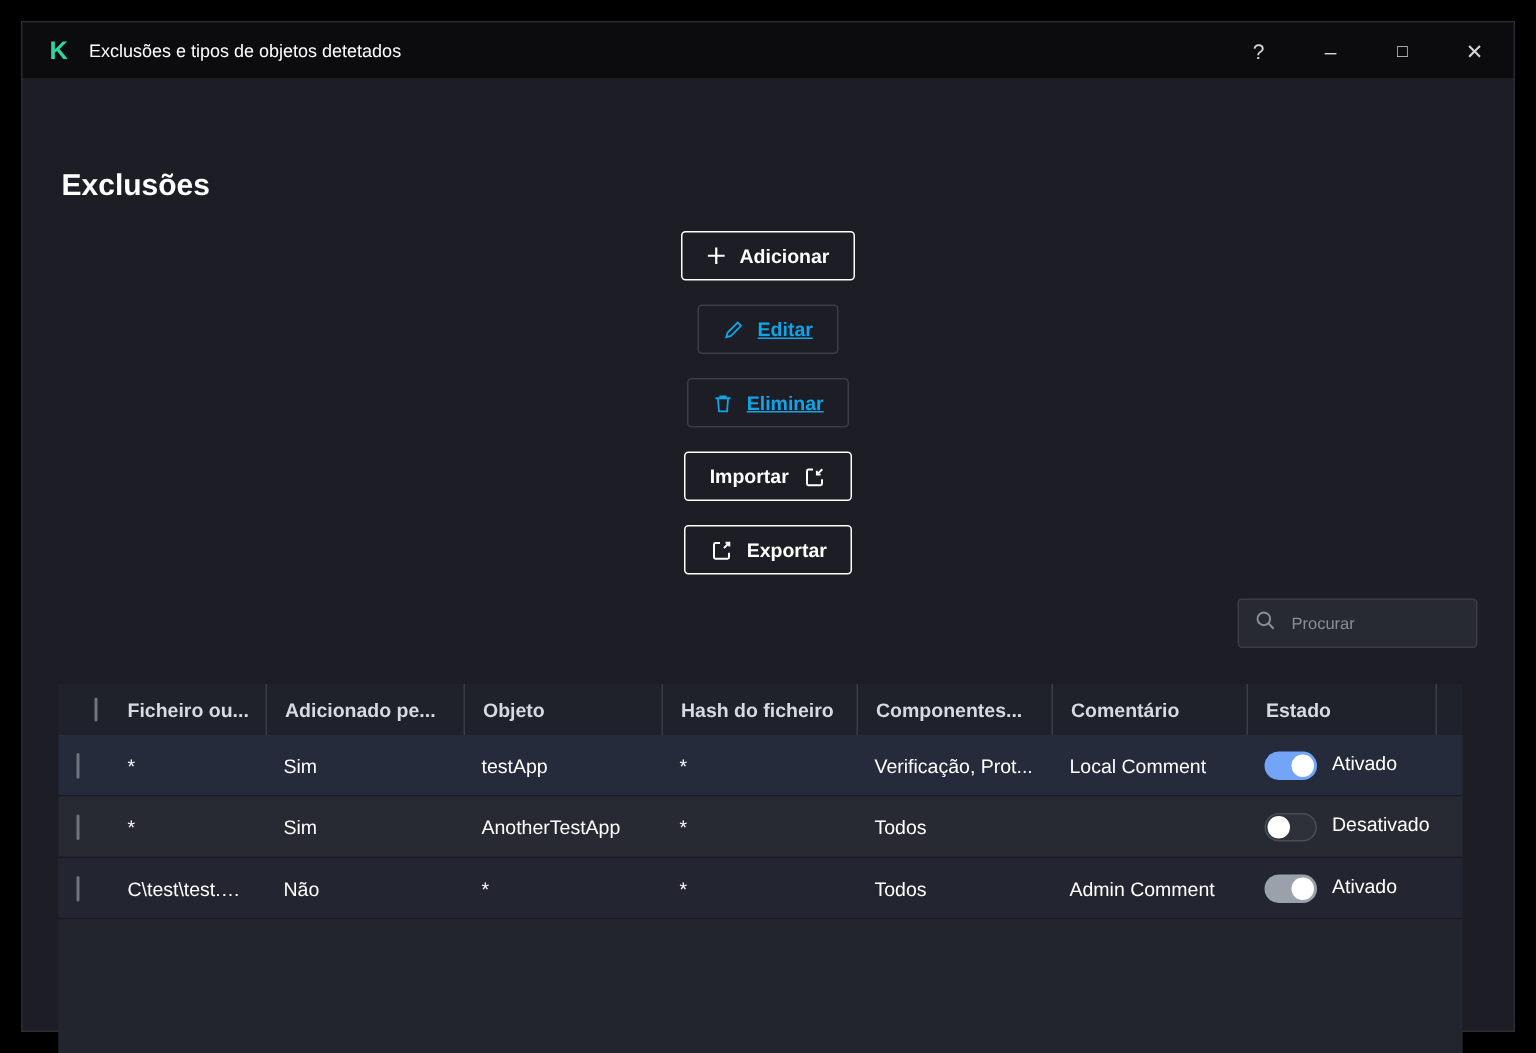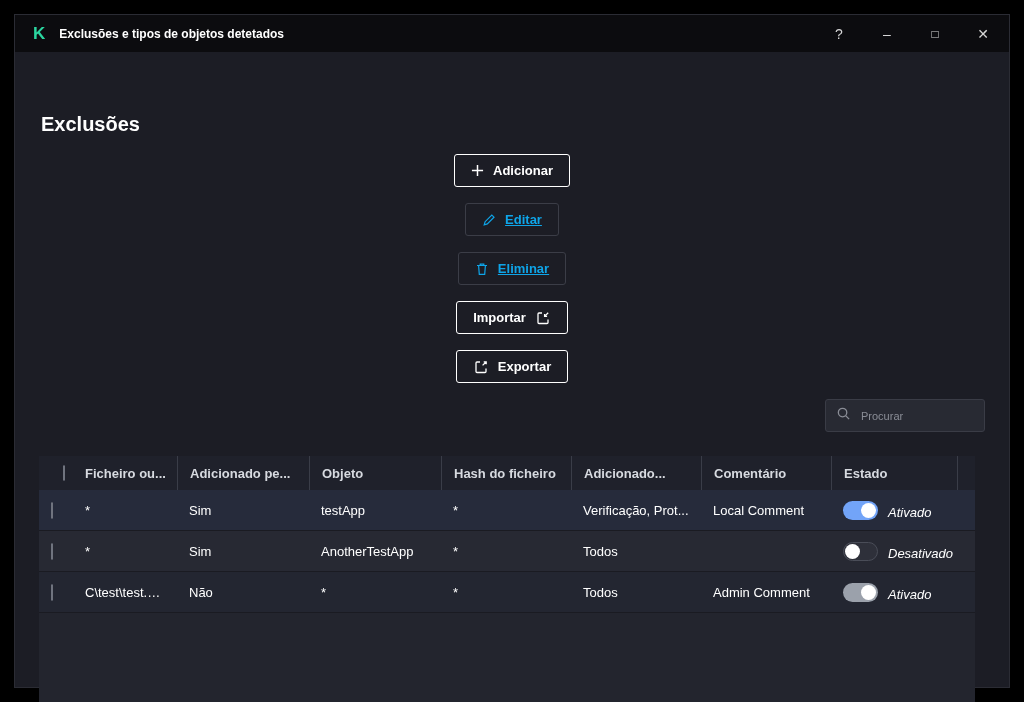--- a/index.html
+++ b/index.html
@@ -23,21 +23,21 @@
   .titlebar {
     height:37px; flex:0 0 37px;
     background:#0c0c0f;
     display:flex; align-items:center;
     padding:0 18px;
   }
   .logo {
     color:#2bd6a0; font-weight:700; font-size:17px;
     margin-right:14px; line-height:1;
   }
-  .win-title { font-size:12px; color:#ffffff;font-weight:bold; }
+  .win-title { font-size:12px; color:#ffffff; }
   .win-controls {
     margin-left:auto; display:flex; align-items:center; gap:32px;
     color:#d6d6d6; font-size:14px;
   }
   .win-ctrl {
     width:16px; text-align:center; cursor:default; user-select:none;
     line-height:16px;
   }
   .win-ctrl.maxi { font-size:12px; }
   
@@ -100,21 +100,21 @@
   }
   .tr.r0 { background:#262b3b; }
   .tr.r1 { background:#272933; }
   .tr.r2 { background:#232631; }
   .td { padding:0 12px; overflow:hidden; white-space:nowrap; text-overflow:ellipsis; }
   .checkbox {
     width:16px; height:16px; margin-left:12px;
     border:1px solid #70747f; border-radius:3px;
     background:transparent; cursor:pointer;
   }
-  .state-cell { display:flex; align-items:flex-end; gap:10px; padding:0 12px;font-style:italic; }
+  .state-cell { display:flex; align-items:flex-start; gap:10px; padding:0 12px; }
   .toggle {
     position:relative; width:35px; height:19px; flex:0 0 35px;
     border-radius:10px; background:#3a3d47; cursor:pointer;
   }
   .toggle .knob {
     position:absolute; top:2px; left:2px;
     width:15px; height:15px; border-radius:50%; background:#fff;
   }
   .toggle[data-state="on"] { background:#72a4f8; }
   .toggle[data-state="on"] .knob { left:auto; right:2px; }
@@ -215,21 +215,21 @@
     <div class="table">
 
       <div class="thead grid-row">
         <div class="th">
             <span class="checkbox"></span>
           </div>
         <div class="th">Ficheiro ou...</div>
         <div class="th sep">Adicionado pe...</div>
         <div class="th sep">Objeto</div>
         <div class="th sep">Hash do ficheiro</div>
-        <div class="th sep">Adicionado...</div>
+        <div class="th sep">Componentes...</div>
         <div class="th sep">Comentário</div>
         <div class="th sep">Estado</div>
         <div class="th sep"></div>
       </div>
 
       <div class="tr r0 grid-row">
         <div><span class="checkbox"></span></div>
         <div class="td">*</div>
         <div class="td">Sim</div>
         <div class="td">testApp</div>

